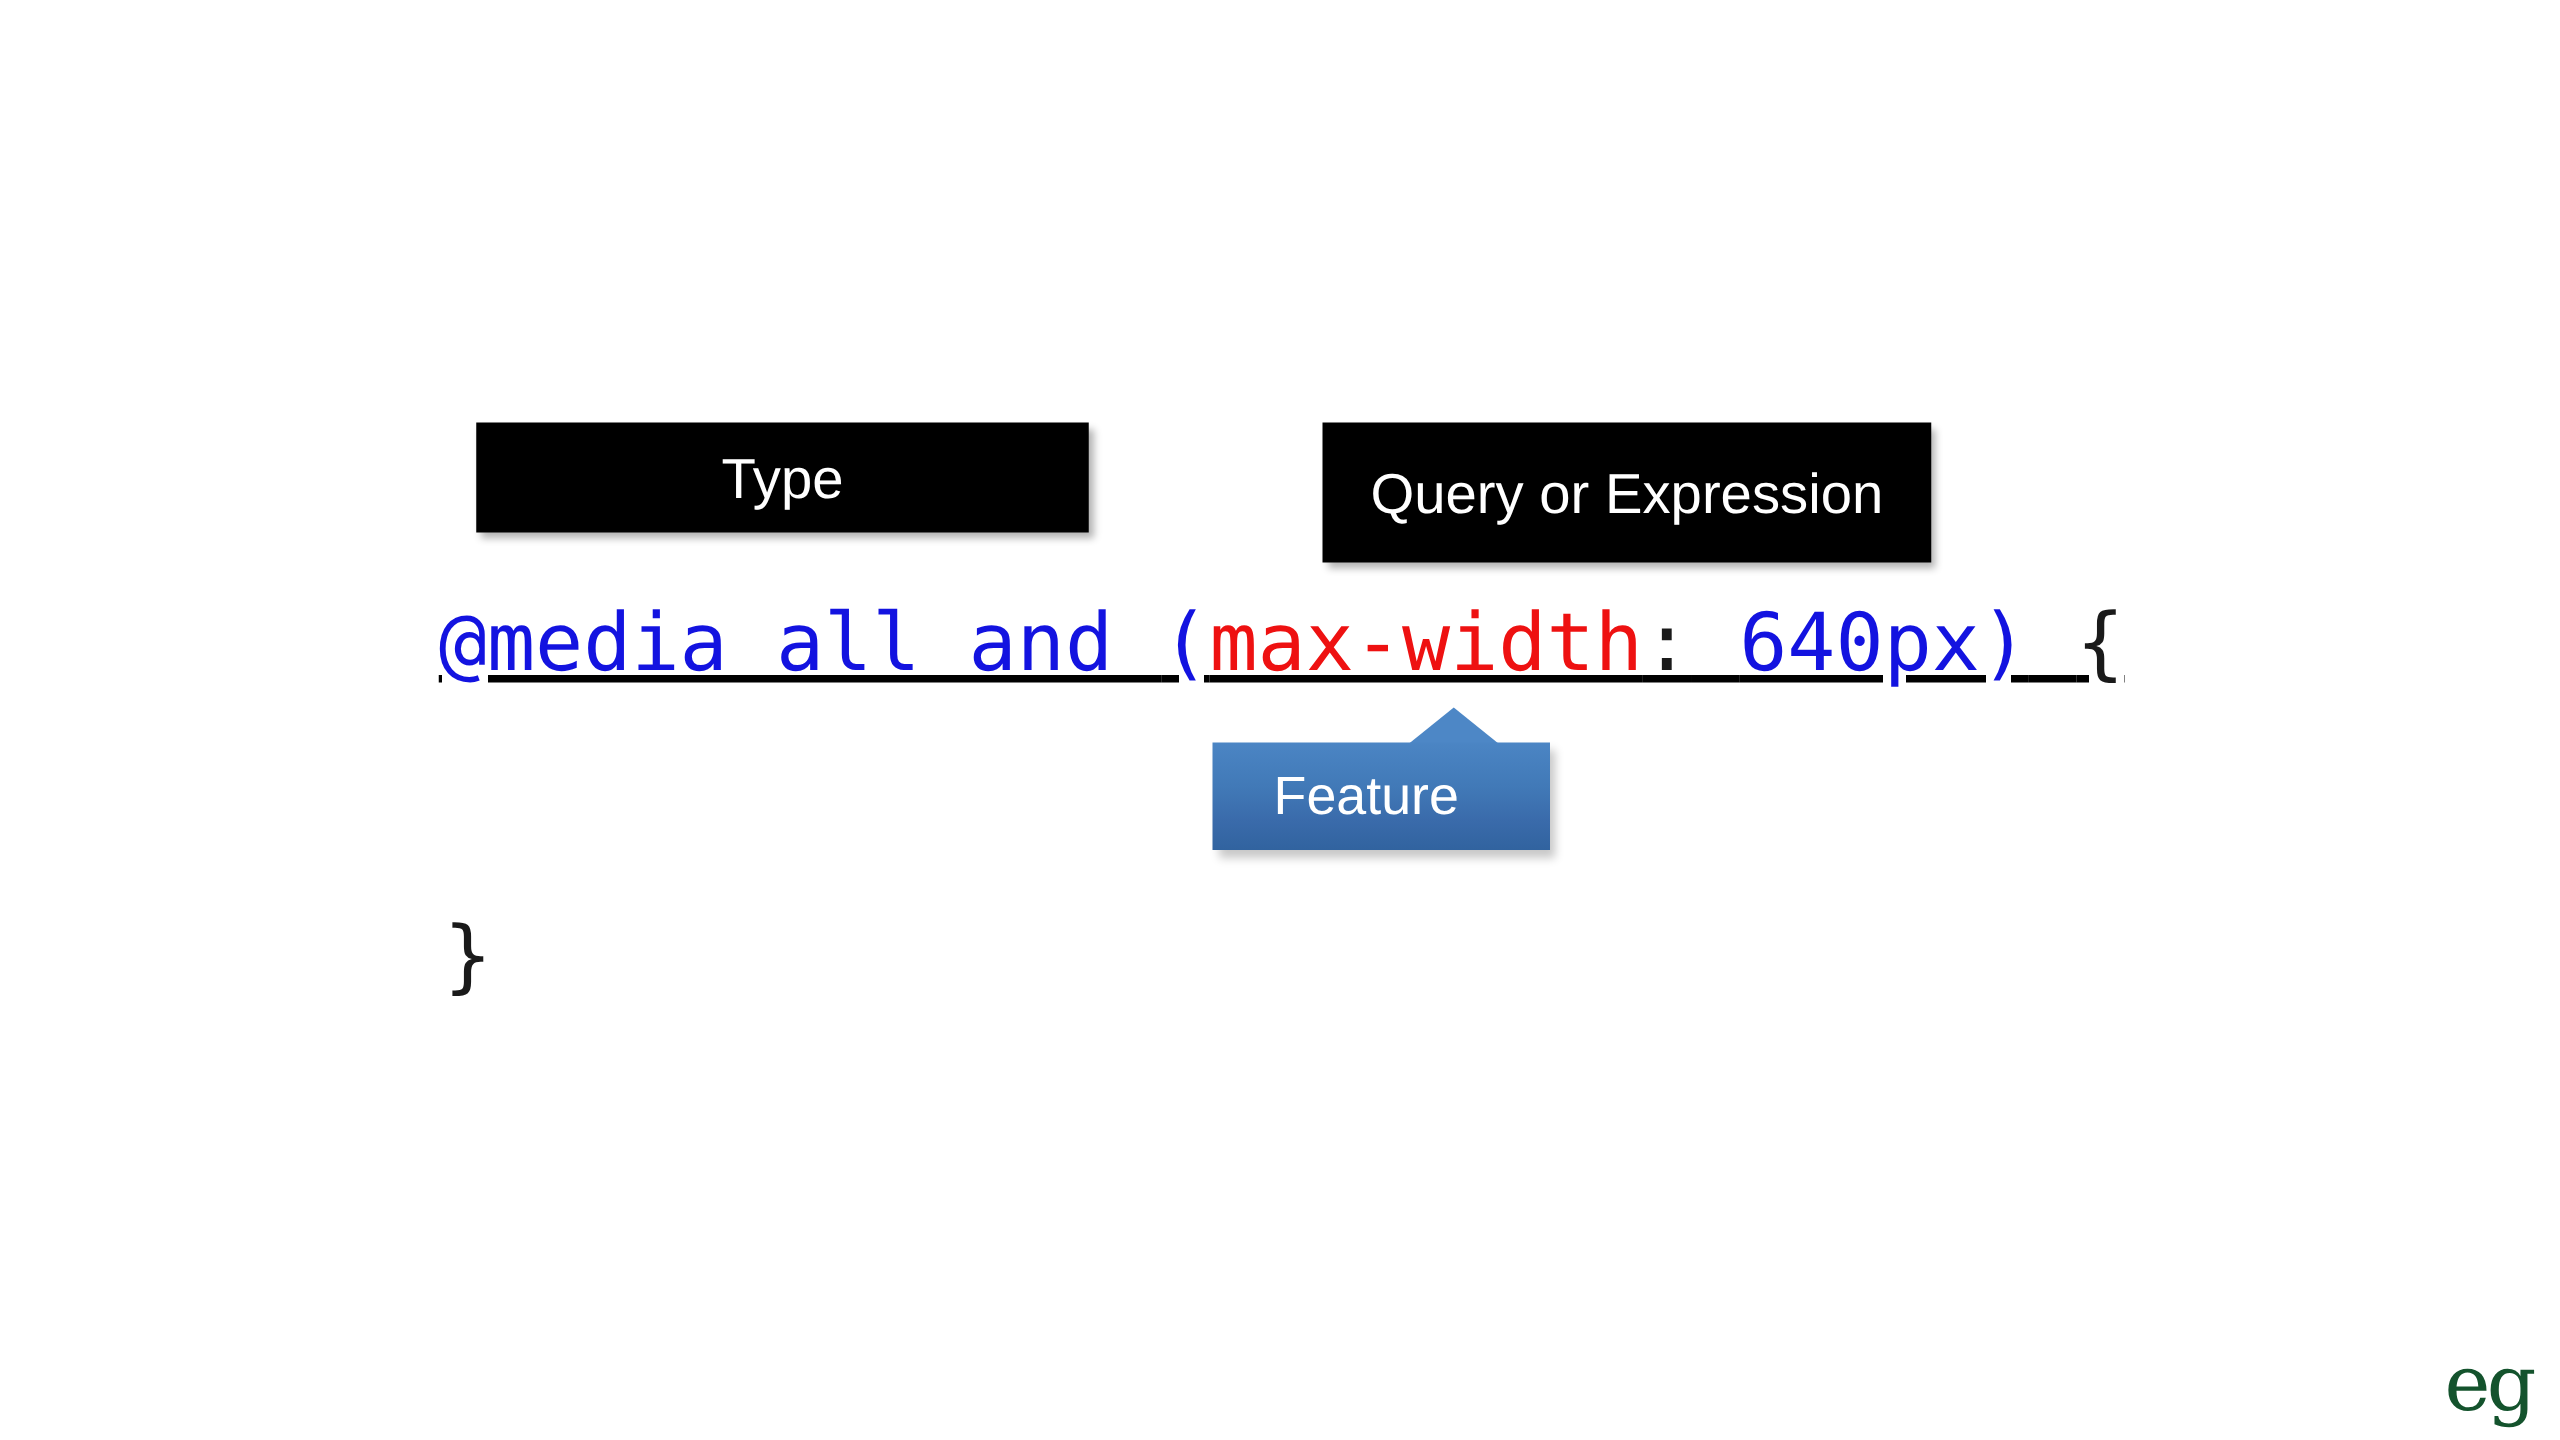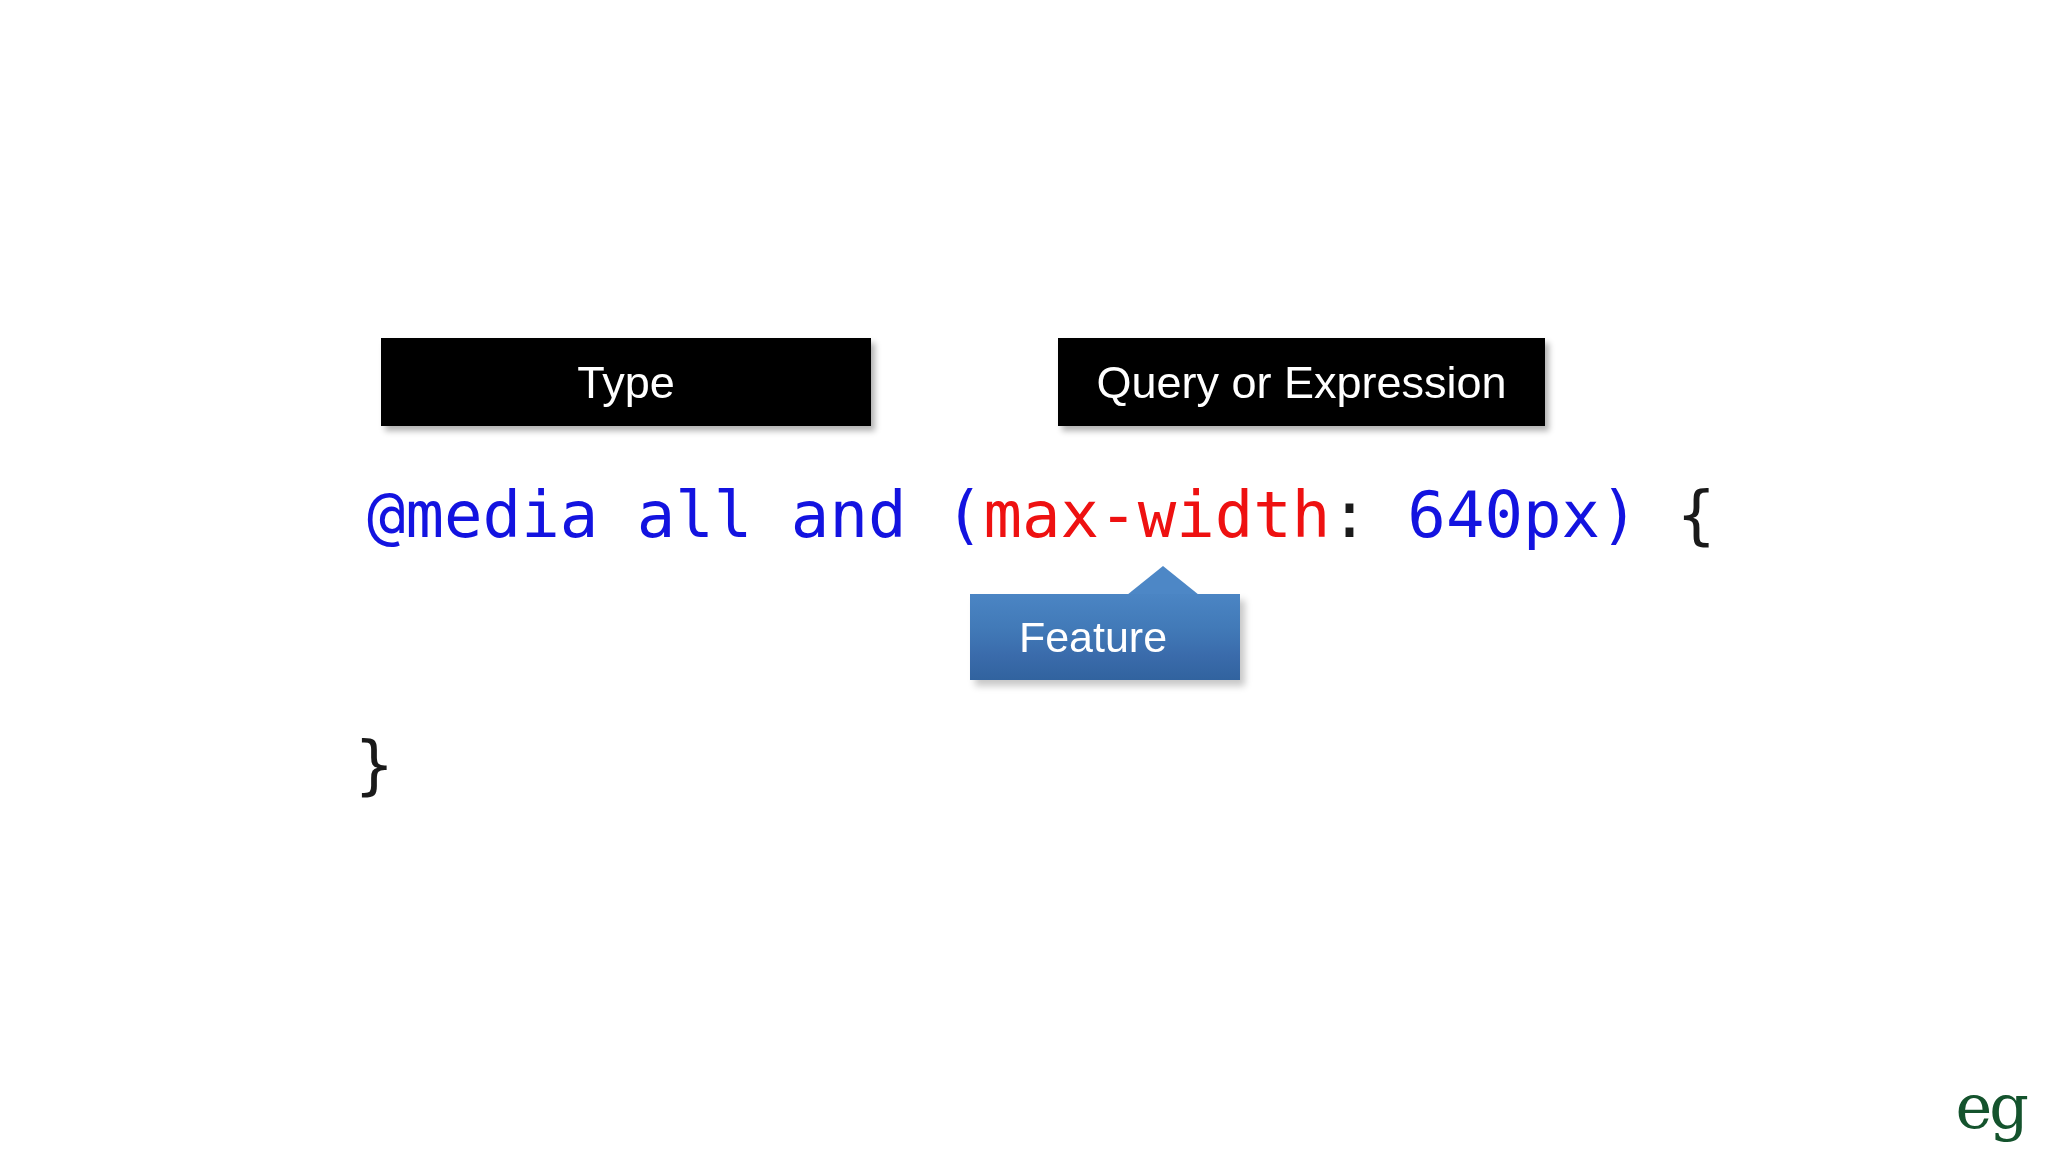--- a/index.html
+++ b/index.html
@@ -73,32 +73,33 @@
     display: flex;
     align-items: center;
     justify-content: center;
     font-size: 45px;
     line-height: 1;
     white-space: nowrap;
     box-shadow: 4px 5px 6px rgba(0,0,0,0.30);
     font-family: "Liberation Sans", sans-serif;
   }
   .black-box.type  { left: 381px;  top: 338px; width: 490px; height: 88px; }
-  .black-box.query { left: 1058px; top: 338px; width: 487px; height: 88px; }
+  .black-box.query { left: 1058px; top: 338px; width: 487px; height: 112px; }
 
   
   .code-line {
     position: absolute;
-    left: 367px;
+    left: 351px;
     top: 472px;
     font-family: "DejaVu Sans Mono", "Liberation Mono", monospace;
     font-size: 64px;
     line-height: 86px;
     white-space: pre;
     letter-spacing: 0px;
+    text-decoration: underline;
   }
   .code-brace-close {
     position: absolute;
     left: 355px;
     top: 722px;
     font-family: "DejaVu Sans Mono", "Liberation Mono", monospace;
     font-size: 64px;
     line-height: 86px;
     white-space: pre;
     color: #1a1a1a;

